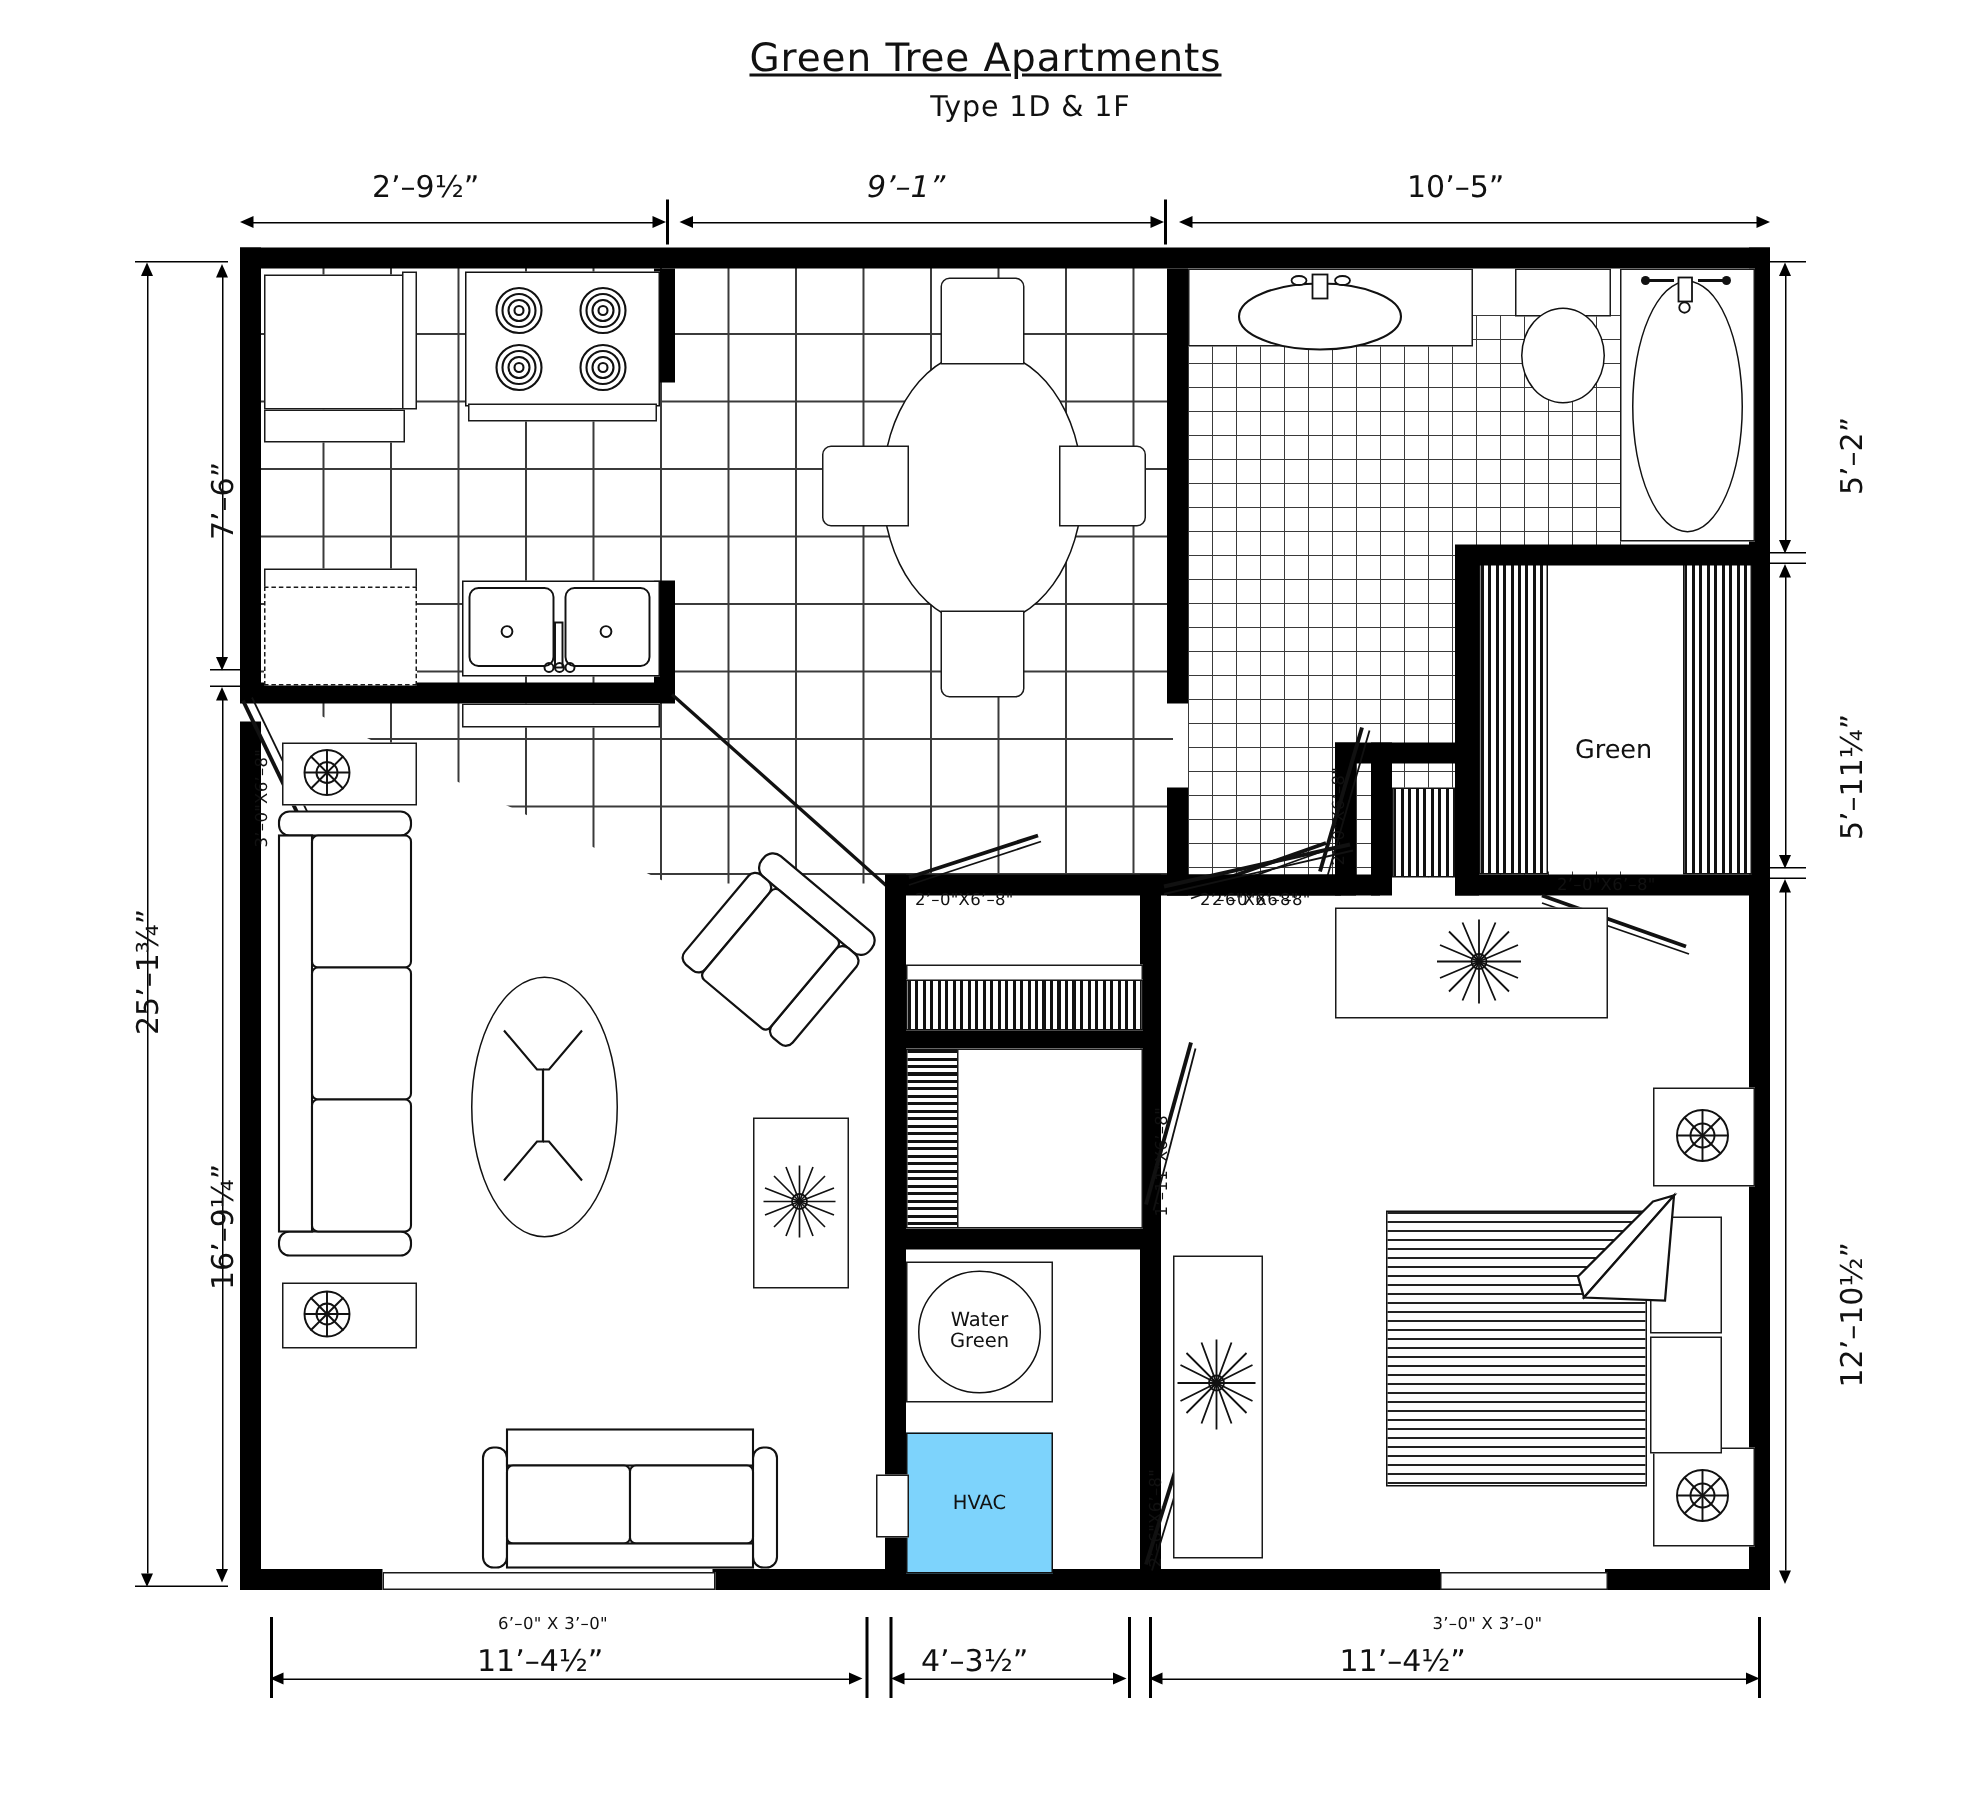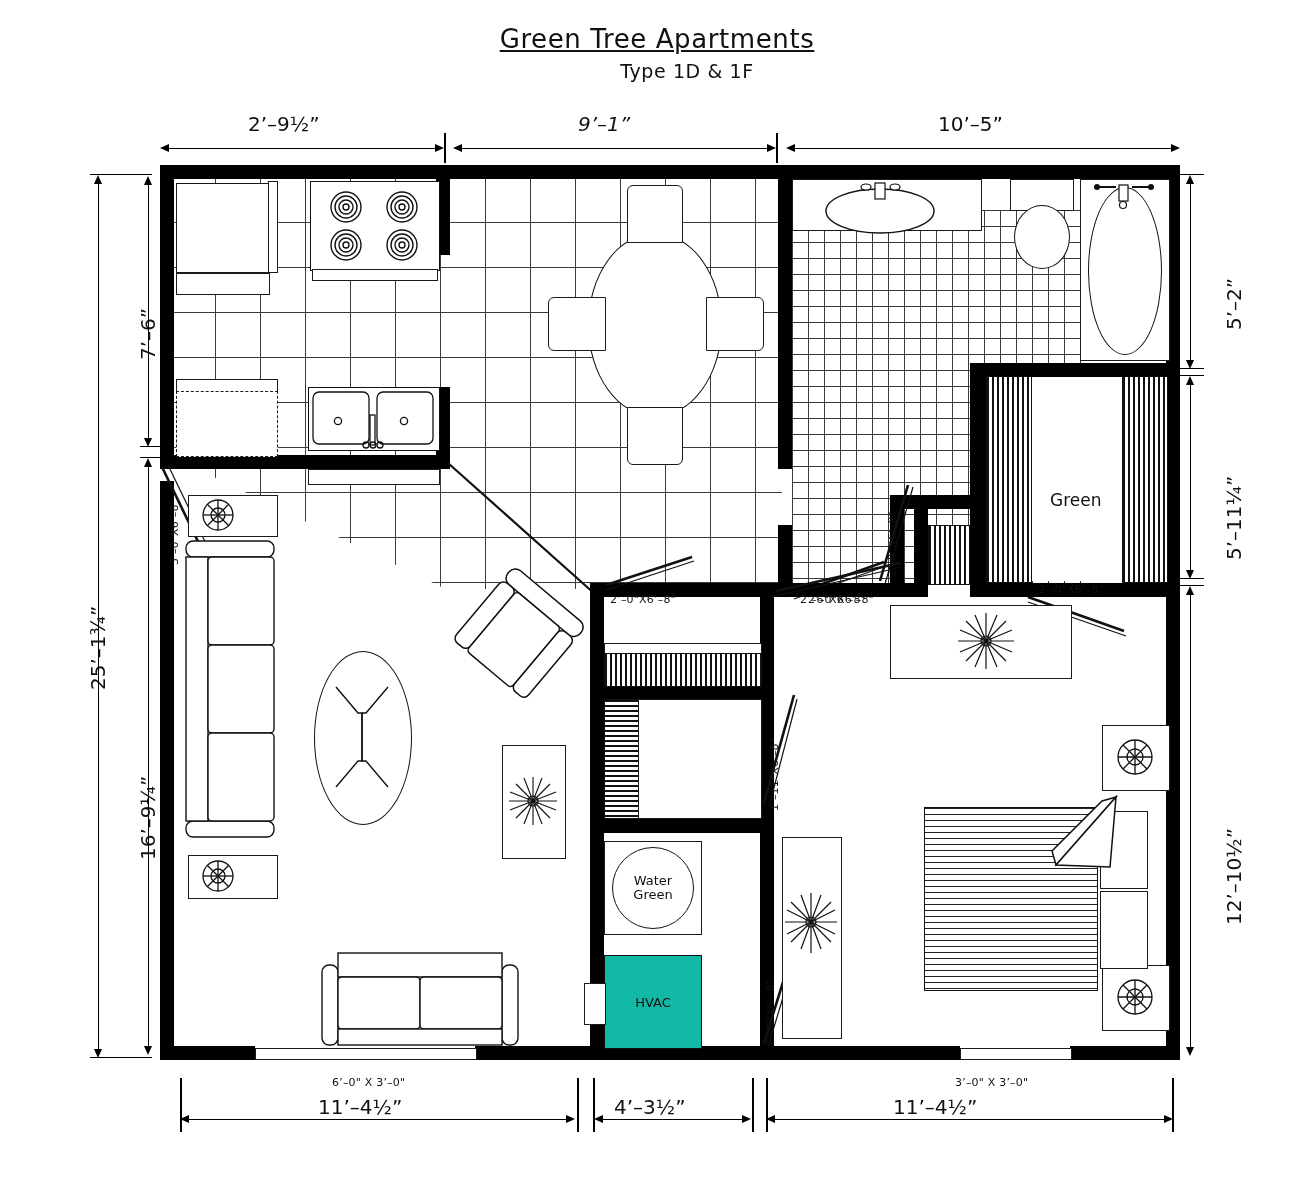--- a/index.html
+++ b/index.html
@@ -26,21 +26,21 @@
   
   #plan{position:absolute;left:160px;top:165px;width:1020px;height:895px;}
   .wall{position:absolute;background:#000;}
   .room{position:absolute;background:#fff;}
   .thin{position:absolute;border:1.3px solid #1a1a1a;background:#fff;}
   .thin2{position:absolute;border:1.8px solid #111;background:#fff;}
   .lbl{position:absolute;font-family:"DejaVu Sans",sans-serif;font-size:11px;white-space:nowrap;letter-spacing:.2px;}
   .lbl.v{transform:rotate(-90deg);transform-origin:left top;}
   .carpetlbl{position:absolute;font-family:"DejaVu Sans",sans-serif;font-size:17px;}
   .boxlbl{position:absolute;display:flex;align-items:center;justify-content:center;text-align:center;
-          font-family:"DejaVu Sans",sans-serif;font-size:13px;line-height:1.0;border:1.5px solid #111;background:#14b8a6;}
+          font-family:"DejaVu Sans",sans-serif;font-size:13px;line-height:1.0;border:1.5px solid #111;background:#7dd3fc;}
   .circlbl{position:absolute;border:1.6px solid #111;border-radius:50%;display:flex;align-items:center;
            justify-content:center;text-align:center;font-size:13px;line-height:1.05;background:#fff;
            font-family:"DejaVu Sans",sans-serif;}
 
   
   .tilebig{position:absolute;background-color:#fff;
     background-image:linear-gradient(to right,#3a3a3a 1px,transparent 1px),
                      linear-gradient(to bottom,#3a3a3a 1px,transparent 1px);
     background-size:45px 45px;}
   .tilesm{position:absolute;background-color:#fff;

